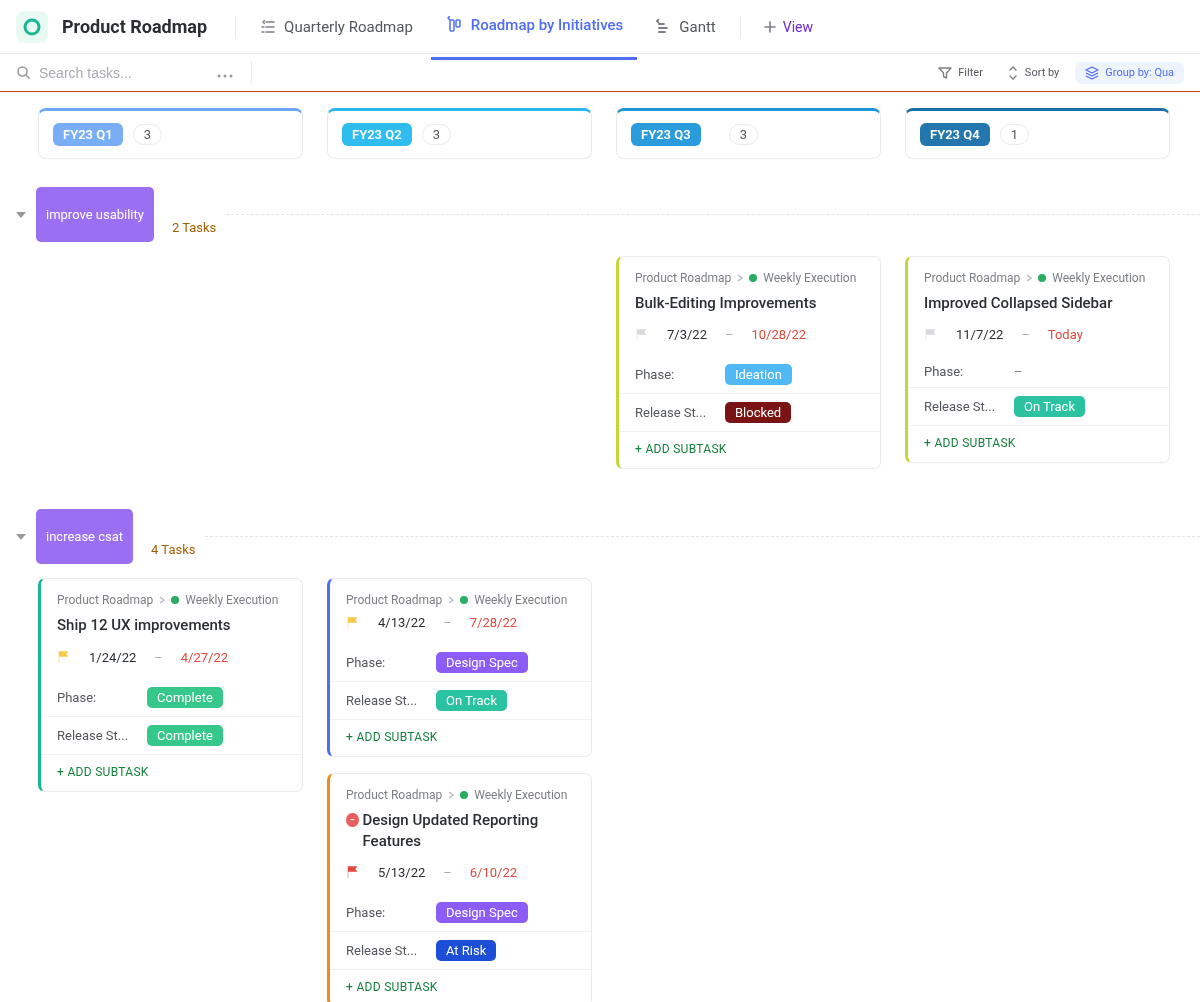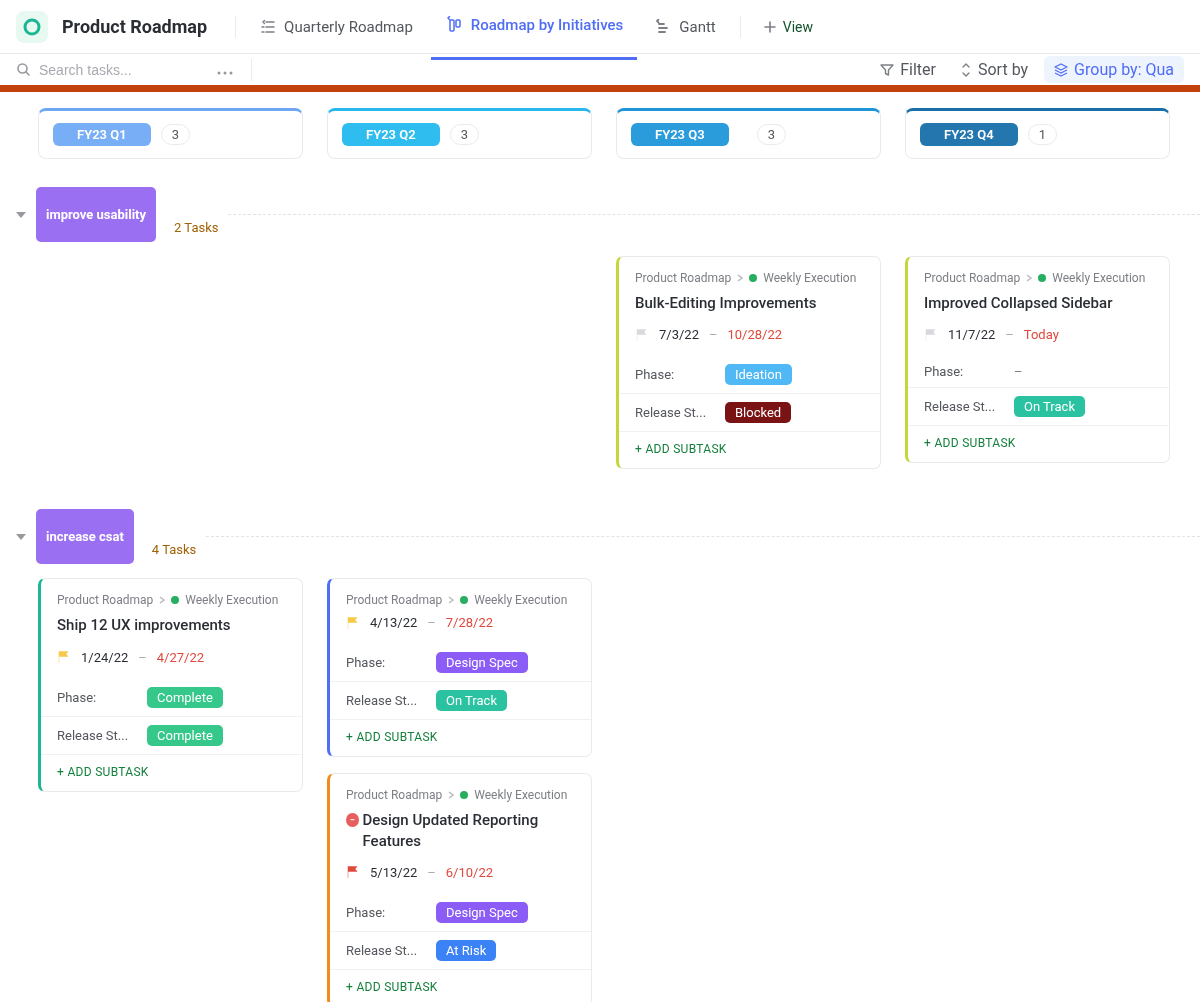--- a/index.html
+++ b/index.html
@@ -4,47 +4,47 @@
 <style>
 * { box-sizing: border-box; margin: 0; padding: 0; }
 body { font-family: -apple-system, BlinkMacSystemFont, "Segoe UI", Roboto, sans-serif; font-size: 14px; color: #2a2e34; background: #fff; width: 1200px; }
 .topbar { display: flex; align-items: center; height: 54px; border-bottom: 1px solid #e8eaed; padding: 0 16px; gap: 4px; }
 .logo { width: 32px; height: 32px; border-radius: 8px; background: #e8f9f2; display: flex; align-items: center; justify-content: center; margin-right: 10px; }
 .page-title { font-size: 18px; font-weight: 700; margin-right: 18px; }
 .tab { display: flex; align-items: center; gap: 8px; padding: 0 14px; height: 67px; color: #54575d; cursor: pointer; font-size: 15px; white-space: nowrap; }
 .tab.active { color: #4f6df5; border-bottom: 3px solid #4f6df5; font-weight: 500; }
 .tab svg { flex-shrink: 0; }
 .vdiv { width: 1px; height: 22px; background: #e8eaed; margin: 0 6px; }
-.add-view { display: flex; align-items: center; gap: 6px; color: #14532d; padding: 0 12px; cursor: pointer; justify-content: center; }
-.toolbar { display: flex; align-items: center; height: 38px; padding: 0 16px; border-bottom: 7px solid #c2410c; gap: 8px; }
+.add-view { display: flex; align-items: center; gap: 6px; color: #6d28d9; padding: 0 12px; cursor: pointer; justify-content: center; }
+.toolbar { display: flex; align-items: center; height: 38px; padding: 0 16px; border-bottom: 1px solid #c2410c; gap: 8px; }
 .search-wrap { display: flex; align-items: center; gap: 8px; color: #97999e; }
 .search-input { border: none; outline: none; font-size: 14px; color: #2a2e34; width: 160px; }
 .search-input::placeholder { color: #a8aab0; }
 .more-icon { color: #97999e; cursor: pointer; padding: 4px; margin-left: 6px; }
 .spacer { flex: 1; }
-.tool-btn { display: flex; align-items: center; gap: 6px; color: #54575d; cursor: pointer; padding: 4px 8px; font-size: 16px; }
+.tool-btn { display: flex; align-items: center; gap: 6px; color: #54575d; cursor: pointer; padding: 4px 8px; font-size: 11px; }
 .group-btn { background: #eef4fe; color: #4f6df5; border-radius: 6px; padding: 4px 10px; }
 .board { padding: 16px 0 0 38px; overflow: hidden; }
 .col-headers { display: flex; gap: 24px; margin-bottom: 28px; }
 .col-header { width: 265px; border: 1px solid #e8eaed; border-top: 3px solid; border-radius: 8px; padding: 12px 14px; display: flex; align-items: center; gap: 10px; }
-.pill { border-radius: 6px; padding: 4px 24px; font-size: 13px; font-weight: 600; color: #fff; }
+.pill { border-radius: 6px; padding: 4px 10px; font-size: 13px; font-weight: 600; color: #fff; }
 .count-badge { border: 1px solid #e8eaed; border-radius: 12px; padding: 2px 10px; font-size: 13px; color: #54575d; background: #fff; }
 .group-header { display: flex; align-items: center; gap: 10px; margin-bottom: 14px; margin-left: -22px; }
 .triangle { width: 0; height: 0; border-left: 5px solid transparent; border-right: 5px solid transparent; border-top: 6px solid #97999e; cursor: pointer; }
-.group-pill { padding: 20px 10px; border-radius: 5px; color: #fff; font-size: 13px; font-weight: 700; }
+.group-pill { padding: 20px 10px; border-radius: 5px; color: #fff; font-size: 13px; font-weight: 400; }
 .group-count { font-size: 13px; color: #a16207; margin-left: 8px; margin-top: 26px; }
 .dash-line { flex: 1; border-top: 1px dashed #e1e3e7; }
 .row { display: flex; gap: 24px; margin-bottom: 40px; }
 .col { width: 265px; display: flex; flex-direction: column; gap: 16px; }
 .card { border: 1px solid #e8eaed; border-left: 3px solid; border-radius: 7px; padding: 14px 16px 10px 16px; background: #fff; }
 .crumb { display: flex; align-items: center; gap: 6px; font-size: 12px; color: #7c7f85; margin-bottom: 8px; flex-wrap: wrap; }
 .crumb .dot { width: 8px; height: 8px; border-radius: 50%; background: #27ae60; display: inline-block; }
 .card-title { font-size: 15px; font-weight: 500; line-height: 1.35; margin-bottom: 14px; display: flex; align-items: flex-start; gap: 4px; }
 .blocked-icon { display: inline-flex; width: 14px; height: 14px; border-radius: 50%; background: #e85d5d; align-items: center; justify-content: center; color:#fff; font-size:9px; font-weight:700; margin-top:3px; }
-.dateline { display: flex; align-items: center; gap: 10px; font-size: 13px; margin-bottom: 14px; }
+.dateline { display: flex; align-items: center; gap: 18px; font-size: 13px; margin-bottom: 14px; }
 .flag { width: 14px; height: 14px; }
 .date-sep { color: #a8aab0; }
 .date-end { color: #e0493d; }
 .kv { display: flex; align-items: center; gap: 12px; font-size: 13px; padding: 8px 0; }
 .kv-label { color: #54575d; width: 78px; white-space: nowrap; overflow: hidden; text-overflow: ellipsis; }
 .badge { border-radius: 5px; padding: 3px 10px; font-size: 13px; color: #fff; }
 .divider { height: 1px; background: #f0f1f3; margin: 0 -16px; }
 .add-sub { font-size: 12px; color: #15803d; letter-spacing: 0.3px; padding: 10px 0 2px 0; cursor: pointer; }
 </style>
 </head>
@@ -319,21 +319,21 @@
       <span class="date-sep">–</span>
       <span class="date-end">6/10/22</span>
     </div>
     <div class="kv">
       <span class="kv-label">Phase:</span>
       <span class="badge" style="background:#8b5cf6">Design Spec</span>
     </div>
     <div class="divider"></div>
     <div class="kv">
       <span class="kv-label">Release St...</span>
-      <span class="badge" style="background:#3b82f6">At Risk</span>
+      <span class="badge" style="background:#1d4ed8">At Risk</span>
     </div>
     <div class="divider"></div>
     <div class="add-sub">+ ADD SUBTASK</div>
   </div>
         </div>
         <div class="col"></div>
         <div class="col"></div>
       </div>
     </div>
 </div>

